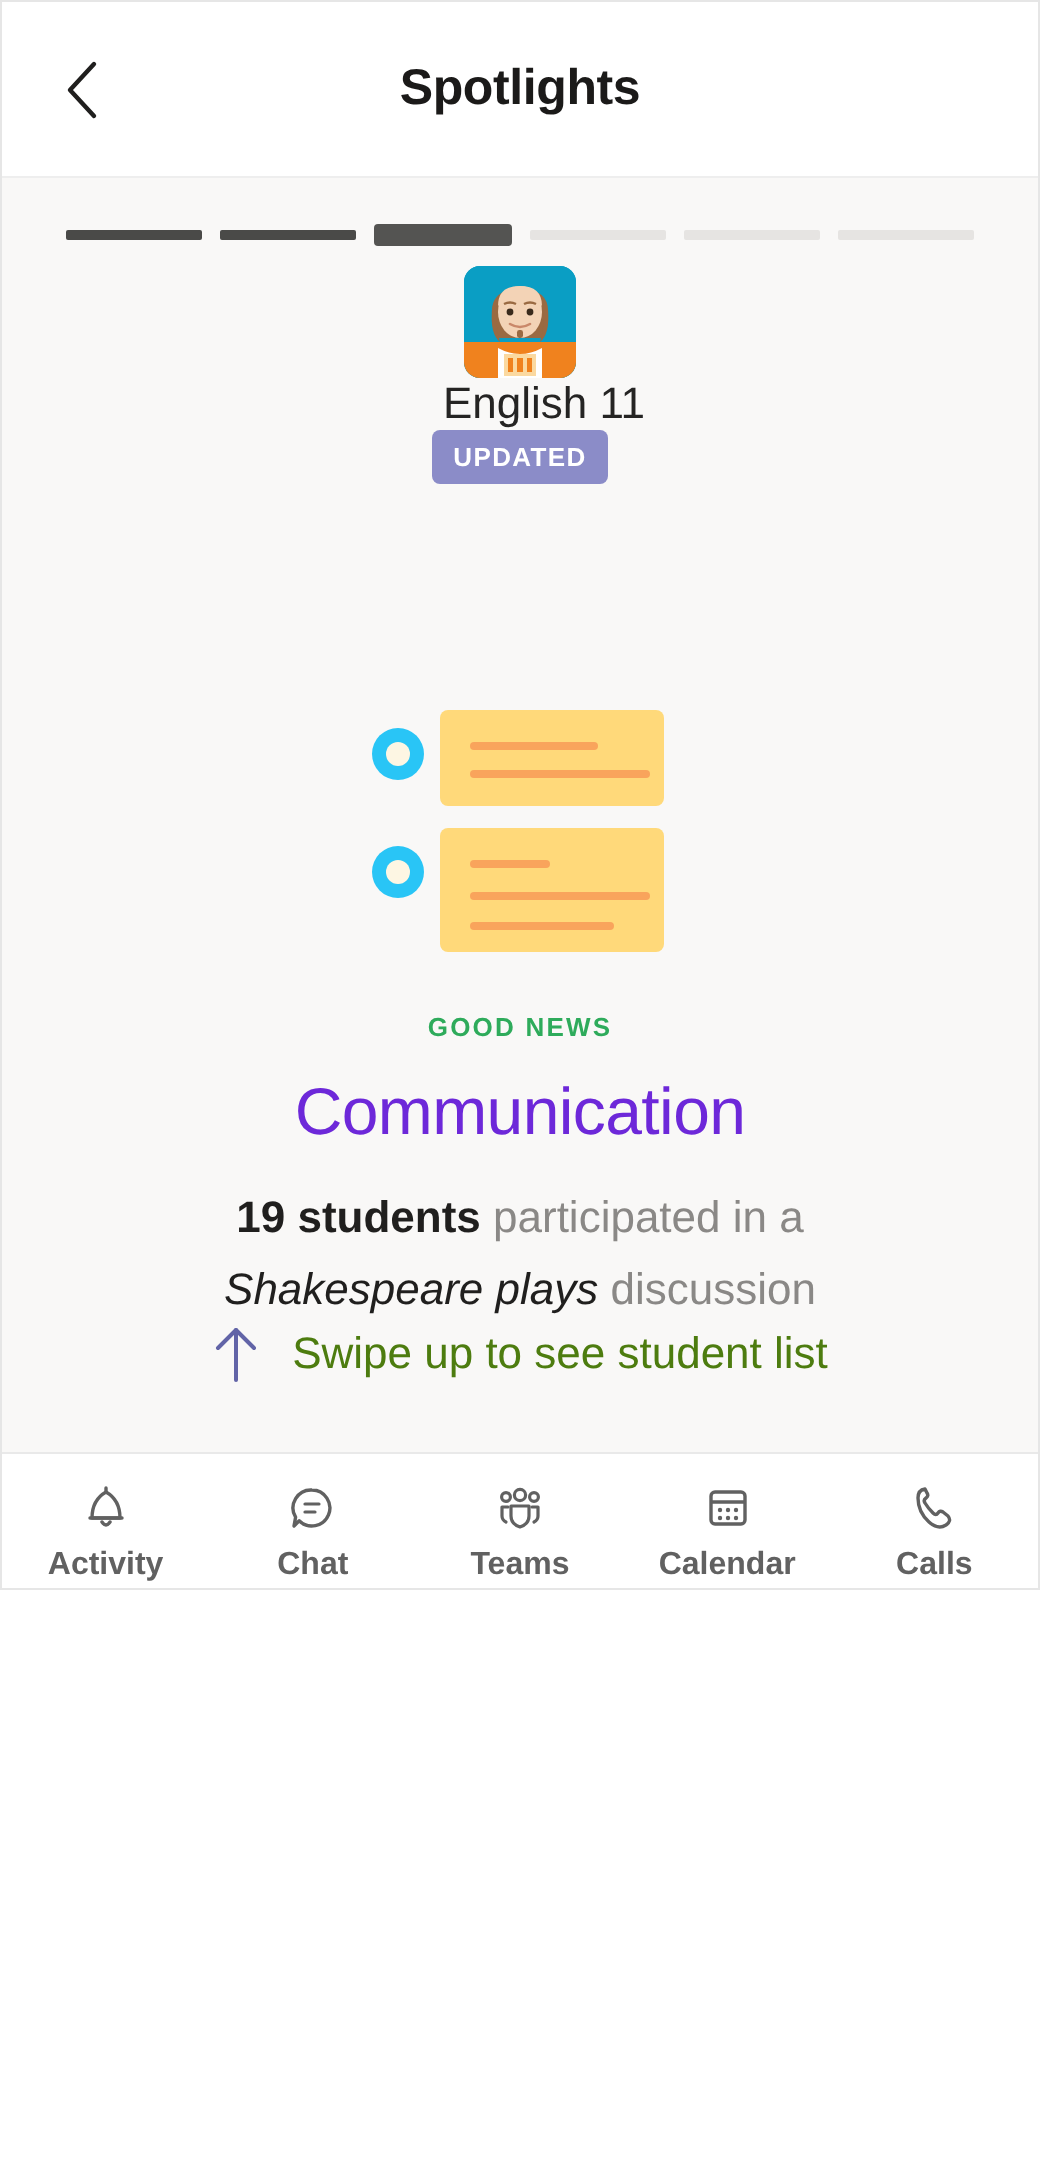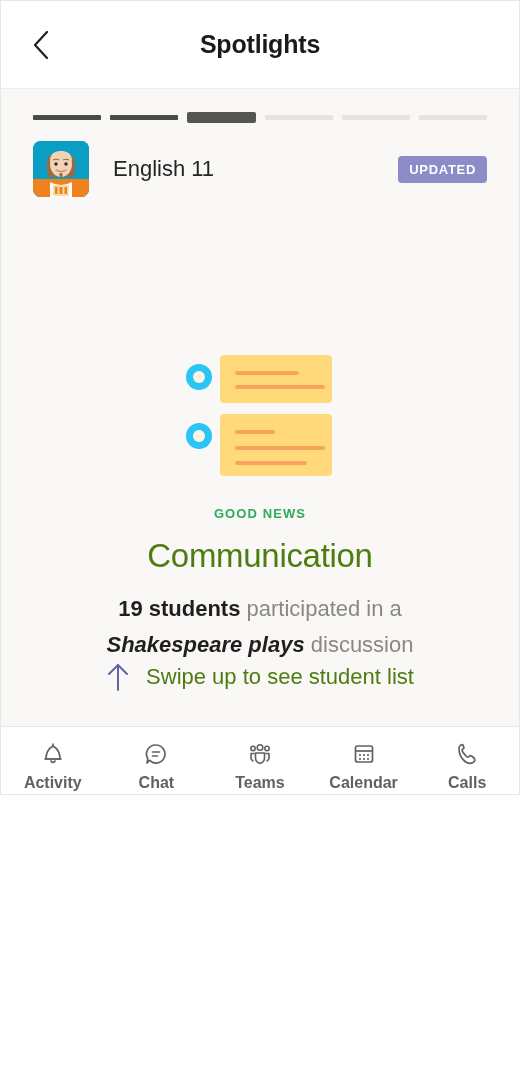--- a/index.html
+++ b/index.html
@@ -80,20 +80,21 @@
   .seg.done { height: 5px; background: #4a4a48; }
   .seg.active { height: 11px; background: #545452; border-radius: 2px; }
   .seg.todo { height: 5px; background: #e6e4e2; }
 
   
   .course-row {
     display: flex;
     align-items: center;
     padding: 8px 32px 0 32px;
     height: 80px;
+    flex-direction: column;
   }
   .avatar {
     width: 56px;
     height: 56px;
     border-radius: 8px;
     overflow: hidden;
     flex: 0 0 56px;
     background: #0a9ec4;
   }
   .course-name {
@@ -129,33 +130,33 @@
   .kicker {
     font-size: 13px;
     font-weight: 700;
     letter-spacing: 1.1px;
     color: #2eab5b;
     margin-bottom: 16px;
   }
   .headline {
     font-size: 33px;
     font-weight: 400;
-    color: #4d7c0f;
+    color: #6d28d9;
     margin-bottom: 16px;
     letter-spacing: -0.3px;
   }
   .desc {
     font-size: 22px;
     line-height: 1.62;
     color: #8a8886;
     max-width: 400px;
     margin: 0 auto;
   }
   .desc .strong { font-weight: 700; color: #201f1e; }
-  .desc .em { font-weight: 700; font-style: italic; color: #201f1e; }
+  .desc .em { font-weight: 400; font-style: italic; color: #201f1e; }
 
   
   .swipe-row {
     margin-top: auto;
     display: flex;
     align-items: center;
     justify-content: center;
     gap: 16px;
     padding-bottom: 34px;
     cursor: pointer;

